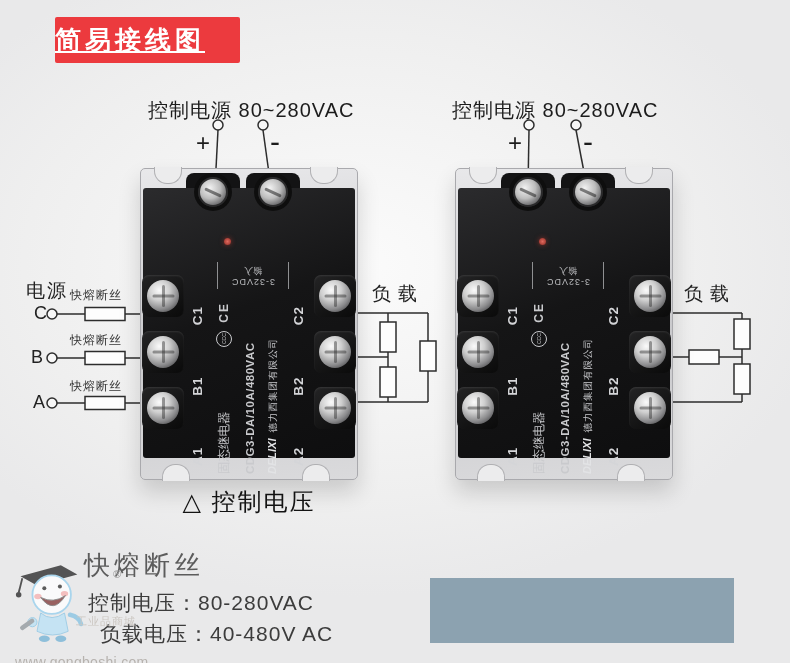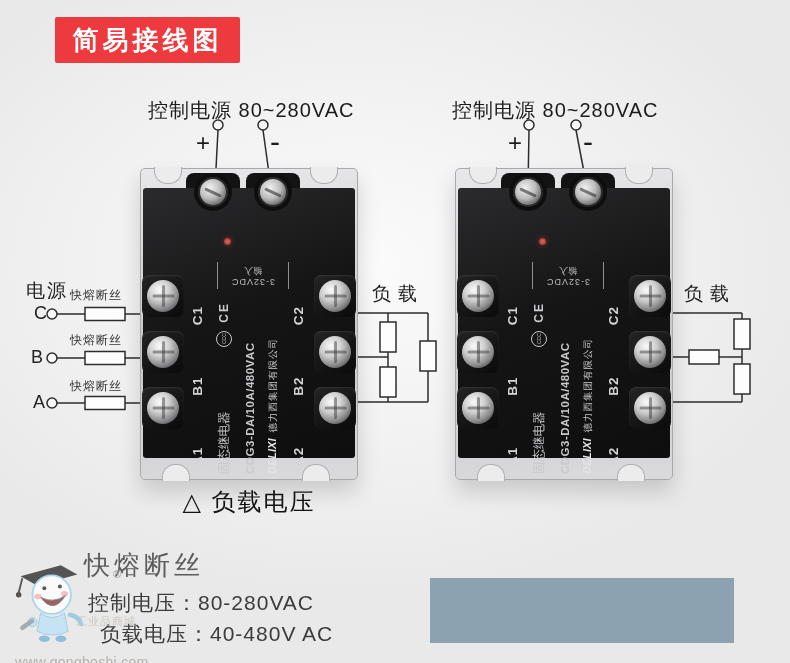--- a/index.html
+++ b/index.html
@@ -2,21 +2,21 @@
 <html><head>
 <meta charset="utf-8">
 <style>
   html,body{margin:0;padding:0;background:#ddd;}
   .stage{position:relative;width:790px;height:663px;overflow:hidden;
     background:radial-gradient(ellipse 60% 50% at 45% 40%, #fbfbfb 0%, #efefef 70%, #e9e9ea 100%);
     font-family:"Liberation Sans","DejaVu Sans",sans-serif;color:#1f1f1f;}
   .abs{position:absolute;}
   
   .banner{position:absolute;left:55px;top:17px;width:185px;height:46px;background:#ec3a3e;
-    color:#fff;font-size:26px;font-weight:bold;letter-spacing:4px;text-align:center;line-height:47px;border-radius:2px;}
+    color:#fff;font-size:26px;font-weight:bold;letter-spacing:4px;text-align:left;line-height:47px;border-radius:2px;text-decoration:underline;}
   
   svg.wires{position:absolute;left:0;top:0;}
   
   .ctrl-label{font-size:20px;letter-spacing:1px;color:#1c1c1c;}
   .pm{font-size:24px;color:#1c1c1c;font-weight:500;}
   .minus{font-size:30px;line-height:20px;}
   .src-label{font-size:19px;letter-spacing:2px;color:#222;}
   .phase{font-size:18px;color:#222;}
   .fuse-label{font-size:12px;letter-spacing:1px;color:#333;}
   .load-label{font-size:19px;letter-spacing:7px;color:#222;}
@@ -142,21 +142,21 @@
   <div class="abs pm" style="left:196px;top:129px">+</div>
   <div class="abs pm minus" style="left:270px;top:132px">-</div>
   <div class="abs src-label" style="left:26px;top:278px">电源</div>
   <div class="abs phase" style="left:34px;top:303px">C</div>
   <div class="abs phase" style="left:31px;top:347px">B</div>
   <div class="abs phase" style="left:33px;top:392px">A</div>
   <div class="abs fuse-label" style="left:70px;top:287px">快熔断丝</div>
   <div class="abs fuse-label" style="left:70px;top:332px">快熔断丝</div>
   <div class="abs fuse-label" style="left:70px;top:378px">快熔断丝</div>
   <div class="abs load-label" style="left:372px;top:281px">负载</div>
-  <div class="abs caption" style="left:140px;top:486px">△ 负载电压</div>
+  <div class="abs caption" style="left:140px;top:486px">△ 控制电压</div>
 
   <div class="abs ctrl-label" style="left:452px;top:97px">控制电源 80~280VAC</div>
   <div class="abs pm" style="left:508px;top:129px">+</div>
   <div class="abs pm minus" style="left:583px;top:132px">-</div>
   <div class="abs load-label" style="left:684px;top:281px">负载</div>
 
   <div class="relay" style="left:140px;top:168px">
     <div class="plate"></div>
     <div class="notch t nt1"></div>
     <div class="notch t nt2"></div>

